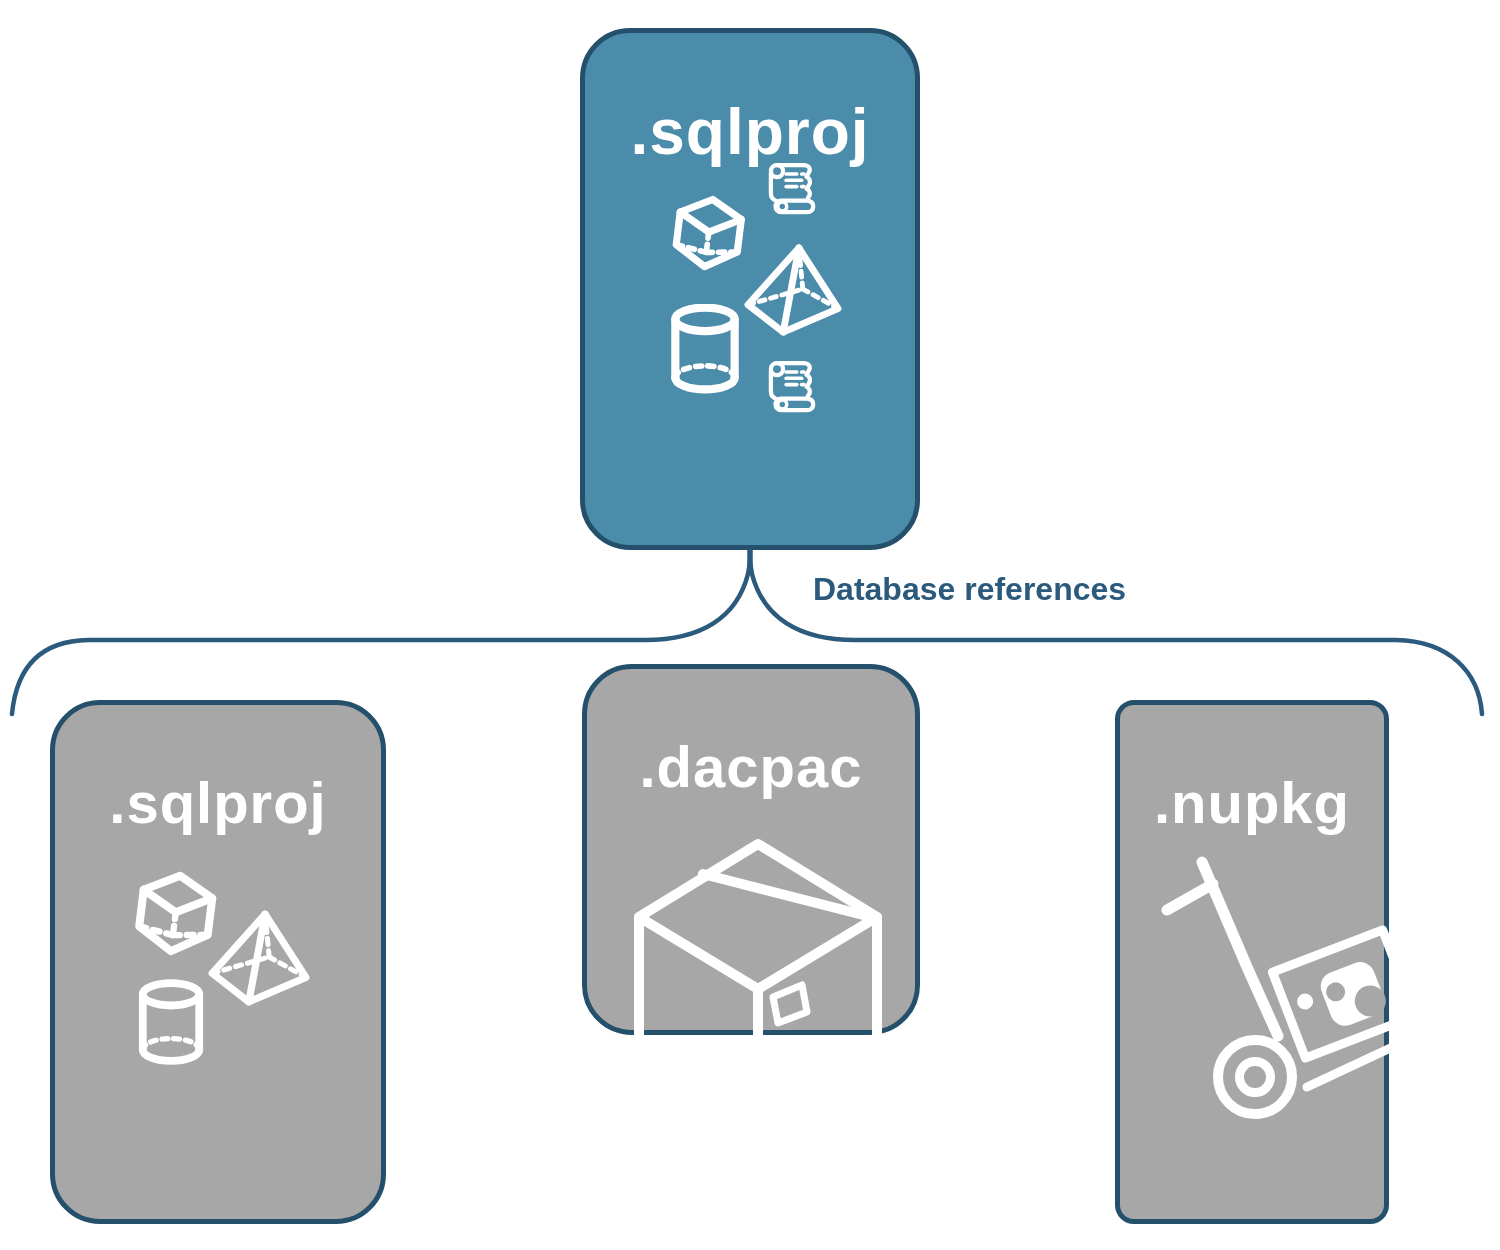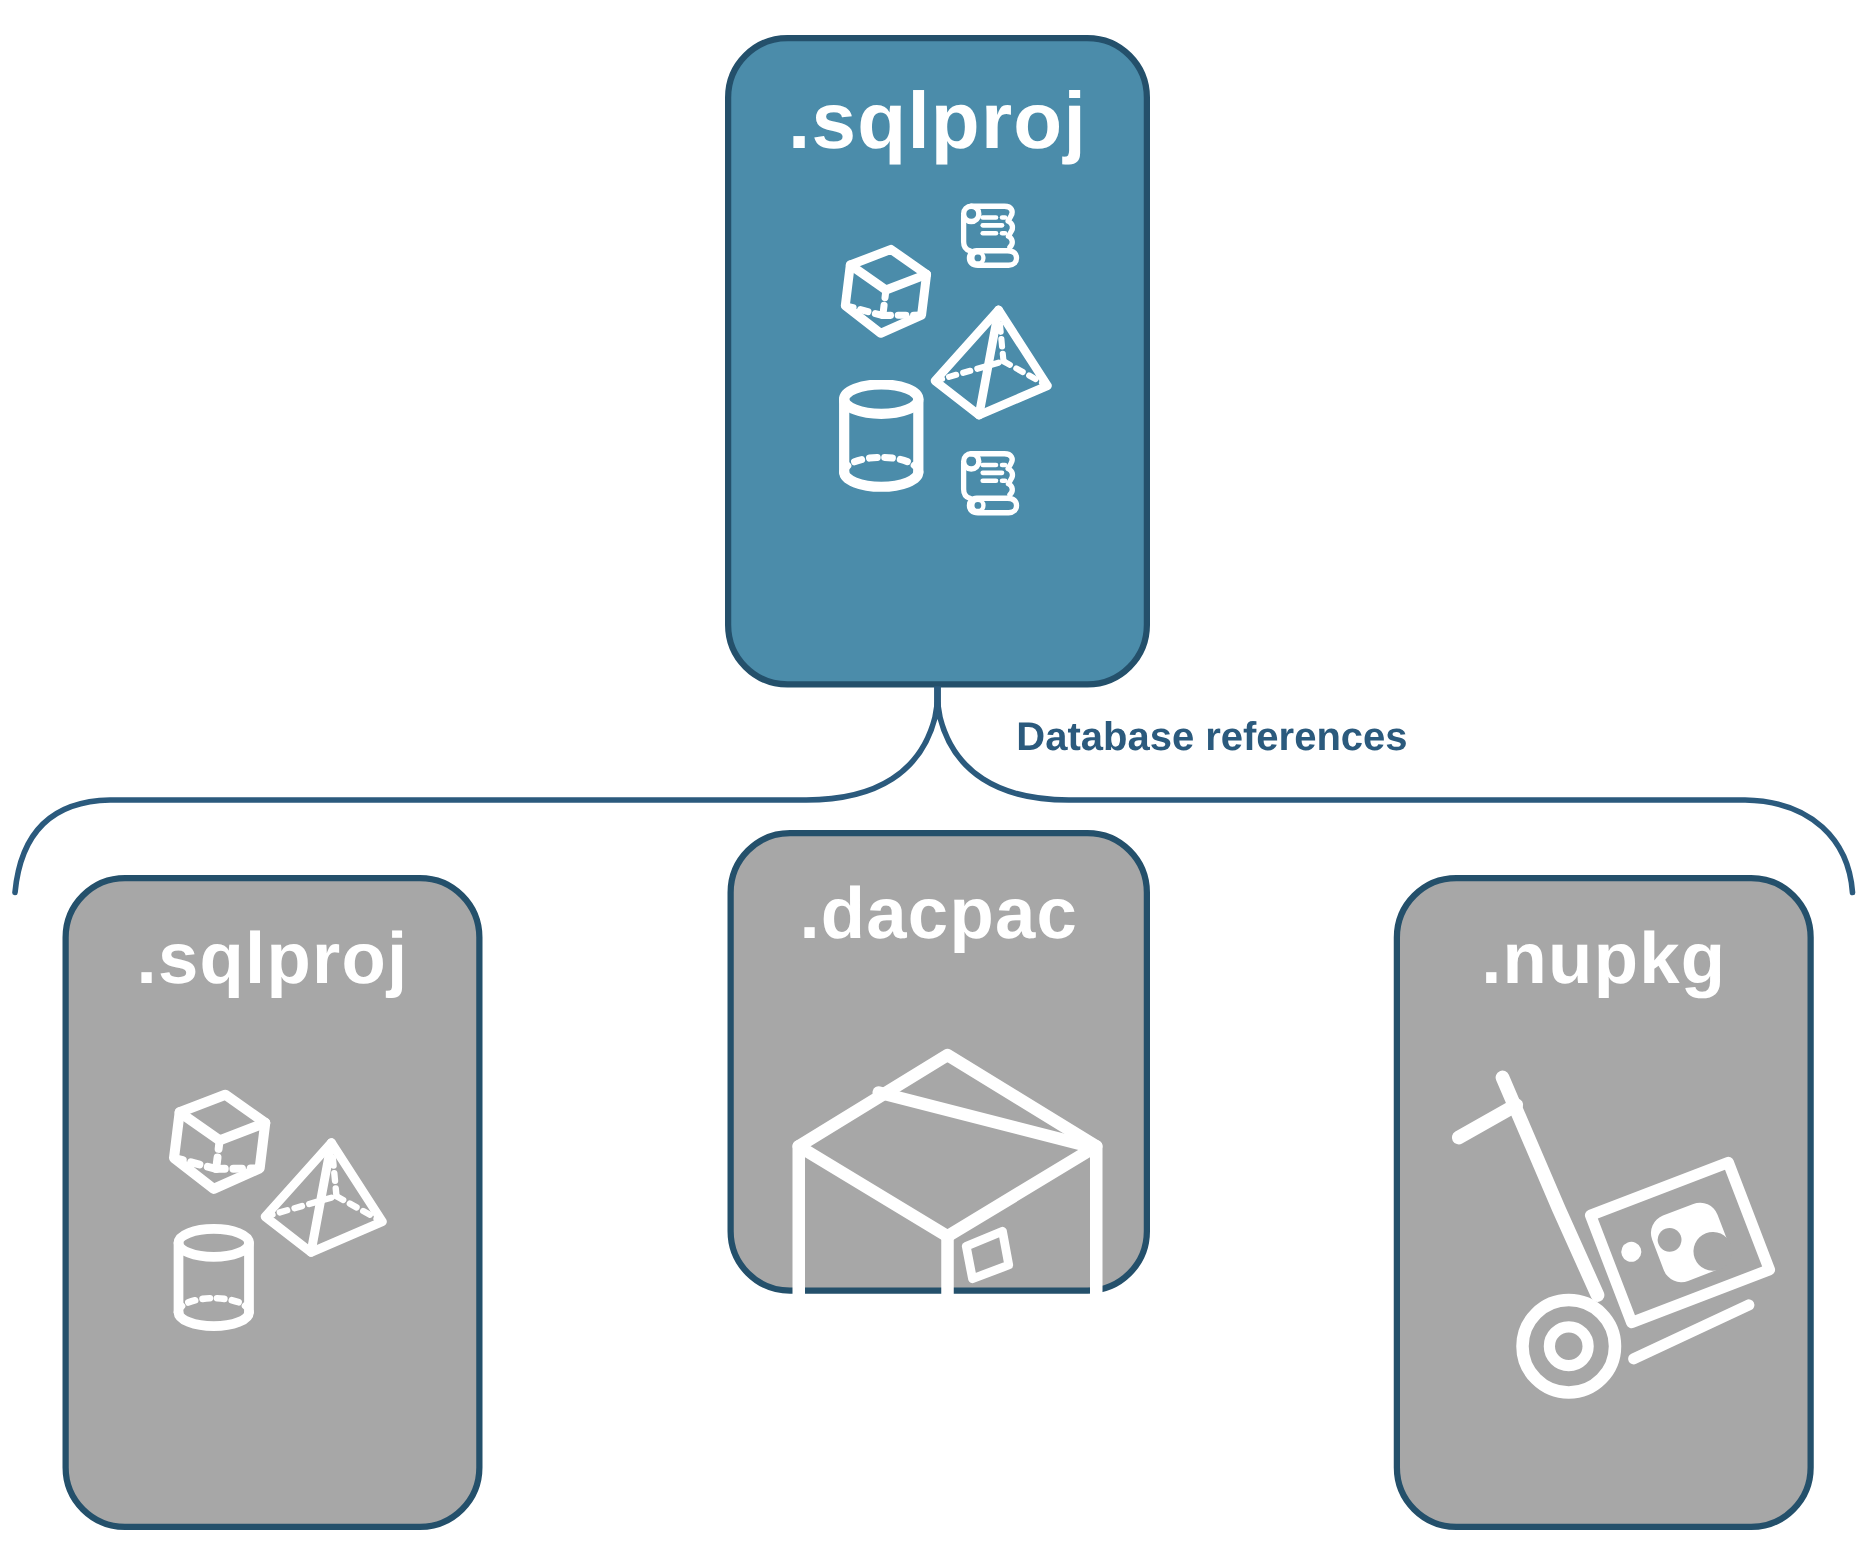--- a/index.html
+++ b/index.html
@@ -19,20 +19,21 @@
   .node-root{background:#4b8caa;}
   .node-child{background:#a7a7a7;}
   .node-label{
     position:absolute;
     left:0;width:100%;
     text-align:center;
     color:#ffffff;
     font-weight:bold;
     letter-spacing:1px;
     line-height:1;
+    margin-top:36px;
   }
   .node-root .node-label{top:31px;font-size:64px;}
   .node-child .node-label{top:33px;font-size:58px;}
   .overlay{
     position:absolute;left:0;top:0;
     pointer-events:none;
   }
   .connector-label{
     position:absolute;
     left:813px;top:573px;
@@ -53,21 +54,21 @@
   </div>
 
   <div class="node node-child" style="left:50px;top:700px;width:336px;height:524px;">
     <div class="node-label">.sqlproj</div>
   </div>
 
   <div class="node node-child" style="left:582px;top:664px;width:338px;height:371px;">
     <div class="node-label">.dacpac</div>
   </div>
 
-  <div class="node node-child" style="left:1115px;top:700px;width:336px;height:524px;">
+  <div class="node node-child" style="left:1115px;top:700px;width:274px;height:524px;border-radius:19px;">
     <div class="node-label">.nupkg</div>
   </div>
 
   <div class="connector-label">Database references</div>
 
   <svg class="overlay" width="1500" height="1250" viewBox="0 0 1500 1250">
 
     <defs>
 
       <symbol id="icn-cube" viewBox="0 0 80 80">

